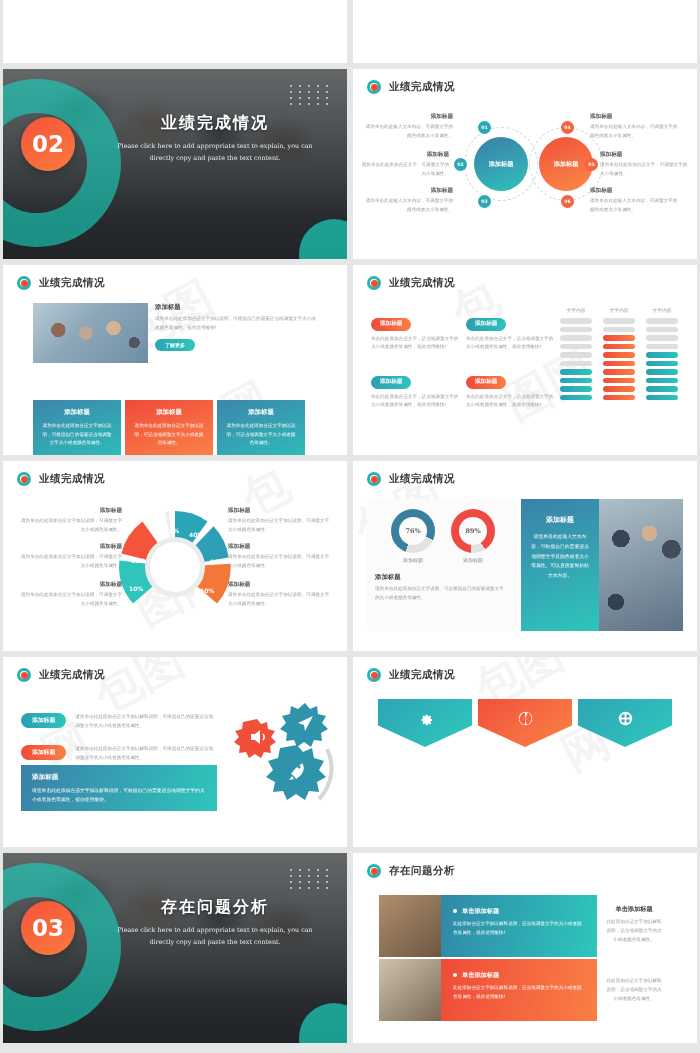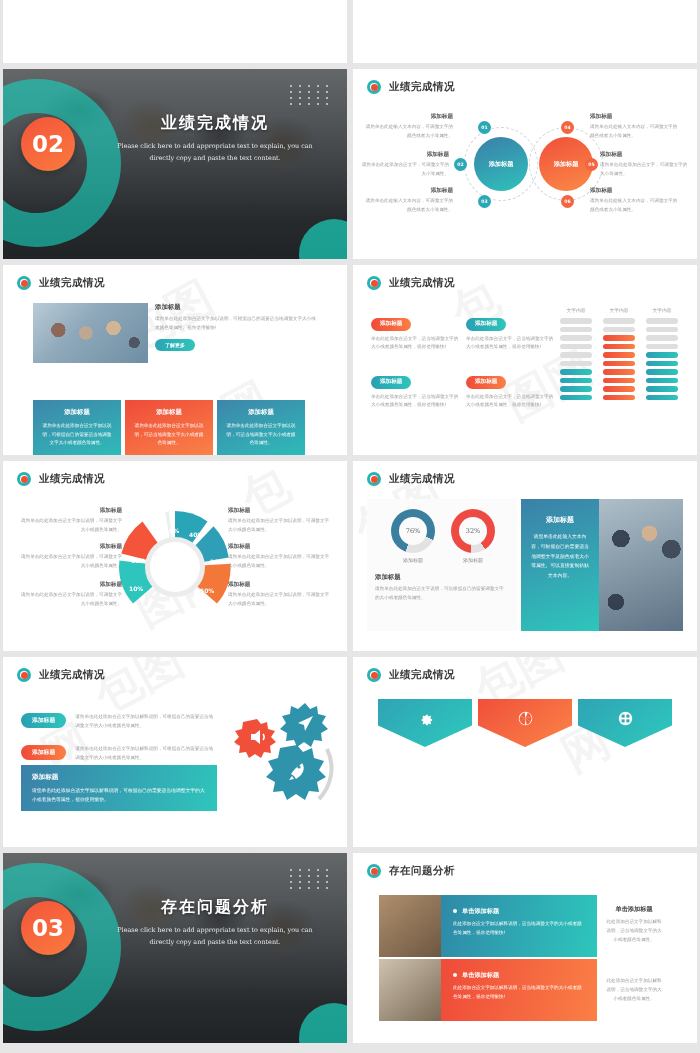--- a/index.html
+++ b/index.html
@@ -113,21 +113,21 @@
   .s5 .ring{ position:absolute; left:32px; top:32px; width:60px;height:60px;border-radius:50%;
     background:#fff; border:5px solid #ececec; z-index:5; }
   .s5 .seglabel{ position:absolute; font-size:6px;font-weight:bold;color:#fff;
     font-family:"DejaVu Sans",sans-serif; z-index:6; }
   .s5 .side{ position:absolute; width:105px; }
   .s5 .side .h{ font-size:5.6px;font-weight:bold;color:#555;margin-bottom:2px; }
 
   
   .s6 .panel{ position:absolute; left:14px; top:38px; width:150px;height:132px;
     background:#fbfbfb; }
-  .s6 .don{ position:absolute; width:44px;height:44px;border-radius:50%; }
+  .s6 .don{ position:absolute; width:44px;height:44px;border-radius:50%;font-weight:bold; }
   .s6 .don .hole{ position:absolute; left:8px;top:8px;width:28px;height:28px;border-radius:50%;
     background:#fbfbfb; display:flex;align-items:center;justify-content:center;
     font-size:6.5px;color:#666; font-family:"DejaVu Serif",serif;}
   .s6 .dlab{ position:absolute;font-size:5px;color:#8a8a8a;text-align:center;width:50px; }
   .s6 .tealpanel{ position:absolute; left:168px;top:38px;width:78px;height:132px;
     background:linear-gradient(160deg,#3b80a9,#2ec6bc); color:#fff;padding:16px 9px;text-align:center; }
   .s6 .tealpanel .h{ font-size:7px;font-weight:bold;margin-bottom:7px; }
   .s6 .tealpanel .t{ font-size:4.8px;line-height:2.05; }
   .s6 .photo2{ position:absolute; left:246px; top:38px; width:84px;height:132px;
     background:linear-gradient(160deg,#aebfc9,#5d7285); }
@@ -467,21 +467,21 @@
         <span class="s-title">业绩完成情况</span>
       </div>
       <div class="panel"></div>
 
       <div class="don" style="left:38px;top:48px;background:conic-gradient(from 200deg,#3b7f9e 0 76%,#e2e2e2 76% 100%);">
         <div class="hole">76%</div>
       </div>
       <div class="dlab" style="left:35px;top:96px">添加标题</div>
 
       <div class="don" style="left:98px;top:48px;background:conic-gradient(from 186deg,#ee4a44 0 89%,#e2e2e2 89% 100%);">
-        <div class="hole">32%</div>
+        <div class="hole">89%</div>
       </div>
       <div class="dlab" style="left:95px;top:96px">添加标题</div>
 
       <div style="position:absolute;left:22px;top:112px;width:130px">
         <div class="mini-h cn">添加标题</div>
         <div class="body-tx cn" style="margin-top:3px">请您单击此处添加合适文字说明，可以根据自己的需要调整文字的大小或者颜色等属性。</div>
       </div>
 
       <div class="tealpanel">
         <div class="h cn">添加标题</div>

